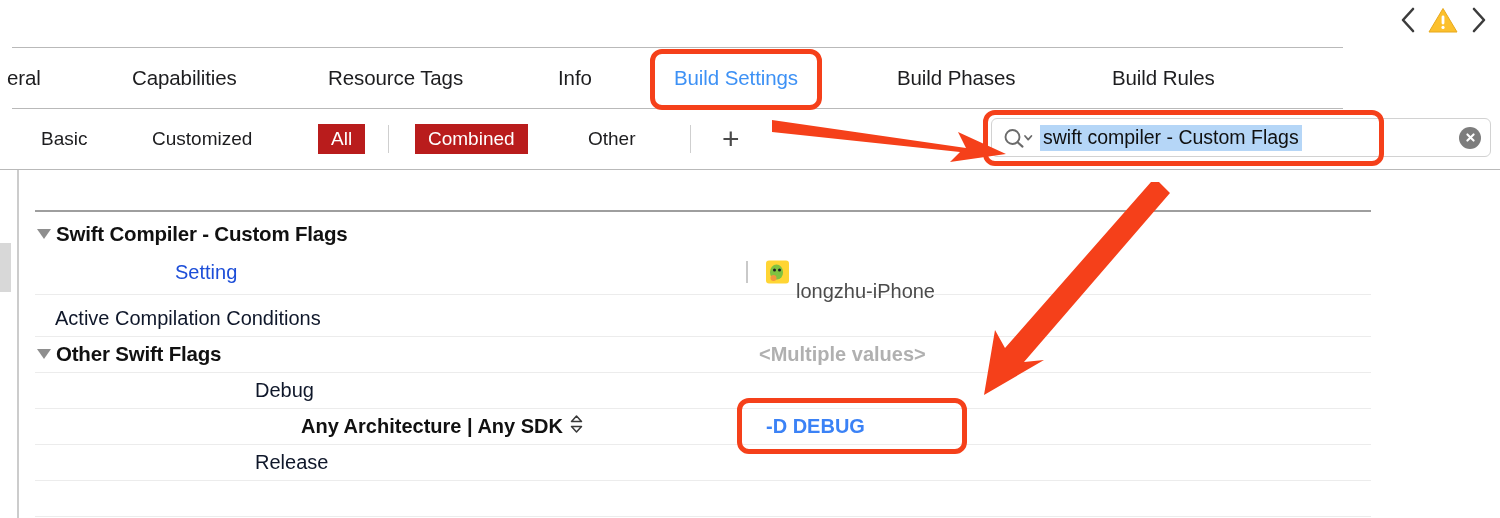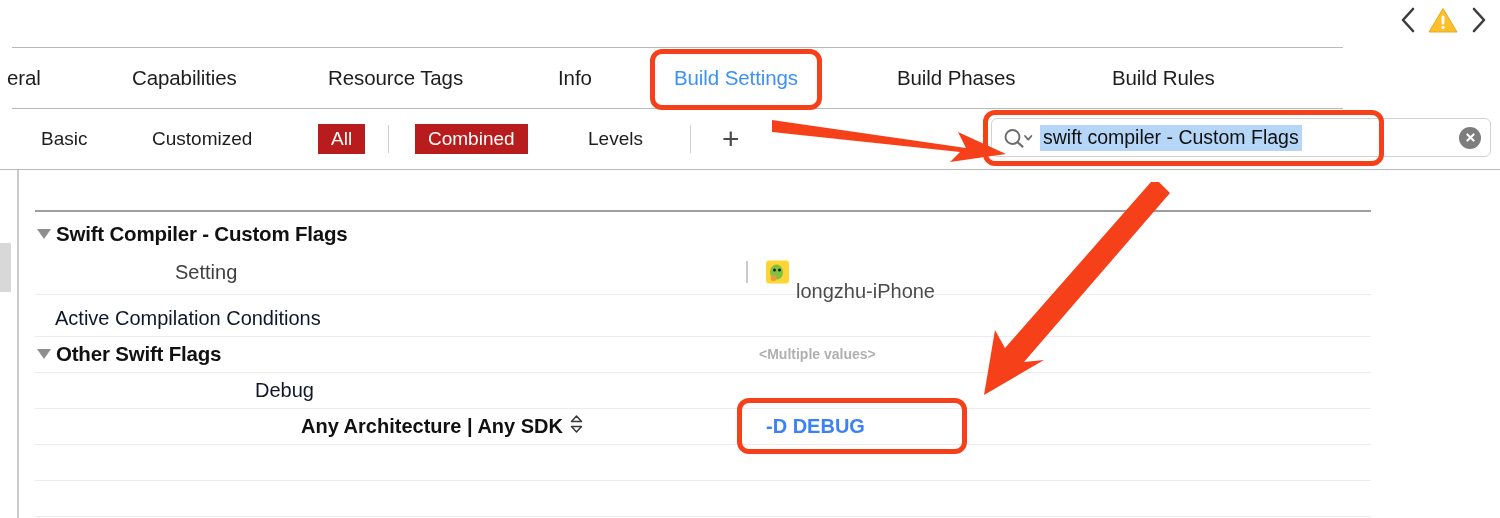--- a/index.html
+++ b/index.html
@@ -90,23 +90,23 @@
   .row { position: absolute; left: 0; width: 1481px; height: 36px; }
   .cell { position: absolute; top: 50%; transform: translateY(-50%); white-space: nowrap; }
 
   .tri {
     position: absolute; top: 50%; transform: translateY(-50%);
     width: 0; height: 0;
     border-left: 7.5px solid transparent; border-right: 7.5px solid transparent;
     border-top: 10px solid #8e8e8e;
   }
   .grp { font-size: 20.5px; font-weight: bold; color: #111; letter-spacing: -0.2px; }
-  .colhdr { font-size: 20px; color: #404040; }
+  .colhdr { font-size: 20px; color: #1d4ed8; }
   .setting { font-size: 20px; color: #0f172a; }
-  .subval { font-size: 14px; color: #b0b0b0; font-weight: bold; }
+  .subval { font-size: 20px; color: #b0b0b0; font-weight: bold; }
   .target-hdr { font-size: 20px; color: #4b4b4b; margin-top: 19px; }
   .devicon {
     width: 23px; height: 23px; border-radius: 3px;
     background: #ffd534; position: relative; overflow: hidden;
     display: inline-block; vertical-align: middle;
   }
   .devicon::before {
     content: ""; position: absolute; left: 4px; top: 4px; width: 13px; height: 15px;
     border-radius: 50% 50% 45% 45%; background: #7fc241;
   }
@@ -163,21 +163,21 @@
     <span class="tab" style="position:absolute;left:885px;">Build Phases</span>
     <span class="tab" style="position:absolute;left:1100px;">Build Rules</span>
   </div>
 
   <div class="filterbar">
     <span class="fseg" style="left:41px;">Basic</span>
     <span class="fseg" style="left:152px;">Customized</span>
     <span class="fseg pill" style="left:318px;">All</span>
     <div class="vdiv" style="left:388px;"></div>
     <span class="fseg pill" style="left:415px;">Combined</span>
-    <span class="fseg" style="left:588px;">Levels</span>
+    <span class="fseg" style="left:588px;">Other</span>
     <div class="vdiv" style="left:690px;"></div>
     <span class="plus" style="left:722px;">+</span>
   </div>
 
   <div class="searchwrap">
     <span class="mag">
       <svg width="30" height="20" viewBox="0 0 30 20">
         <circle cx="9.5" cy="9" r="7" fill="none" stroke="#6b6b6b" stroke-width="1.9"></circle>
         <line x1="14.6" y1="14.2" x2="19.5" y2="18.6" stroke="#6b6b6b" stroke-width="2.1" stroke-linecap="round"></line>
         <path d="M22 8 L25.2 11.6 L28.4 8" fill="none" stroke="#6b6b6b" stroke-width="1.8" stroke-linecap="round" stroke-linejoin="round"></path>
@@ -236,20 +236,23 @@
     <div class="row" style="top:238px;">
       <span class="cell" style="left:282px;">
         <span class="anyarch">Any Architecture | Any SDK</span><span class="stepper"><svg width="13" height="19" viewBox="0 0 13 19">
               <path d="M6.5 1.5 L11.5 7 L1.5 7 Z" fill="none" stroke="#3a3a3a" stroke-width="1.5" stroke-linejoin="round"></path>
               <path d="M6.5 17.5 L11.5 12 L1.5 12 Z" fill="none" stroke="#3a3a3a" stroke-width="1.5" stroke-linejoin="round"></path>
             </svg></span>
       </span>
       <span class="cell valbold" style="left:747px;">-D DEBUG</span>
     </div>
 
+    <div class="row" style="top:274px;">
+      <span class="cell setting" style="left:236px;">Release</span>
+    </div>
 
   </div>
 
   <div class="anno-box" style="left:650px; top:49px; width:172px; height:61px;"></div>
 
   <div class="anno-box" style="left:983px; top:110px; width:401px; height:56px;"></div>
 
   <div class="anno-box" style="left:737px; top:398px; width:230px; height:56px;"></div>
 
   <svg class="anno-arrow" style="left:770px; top:112px;" width="240" height="62" viewBox="0 0 240 62">

